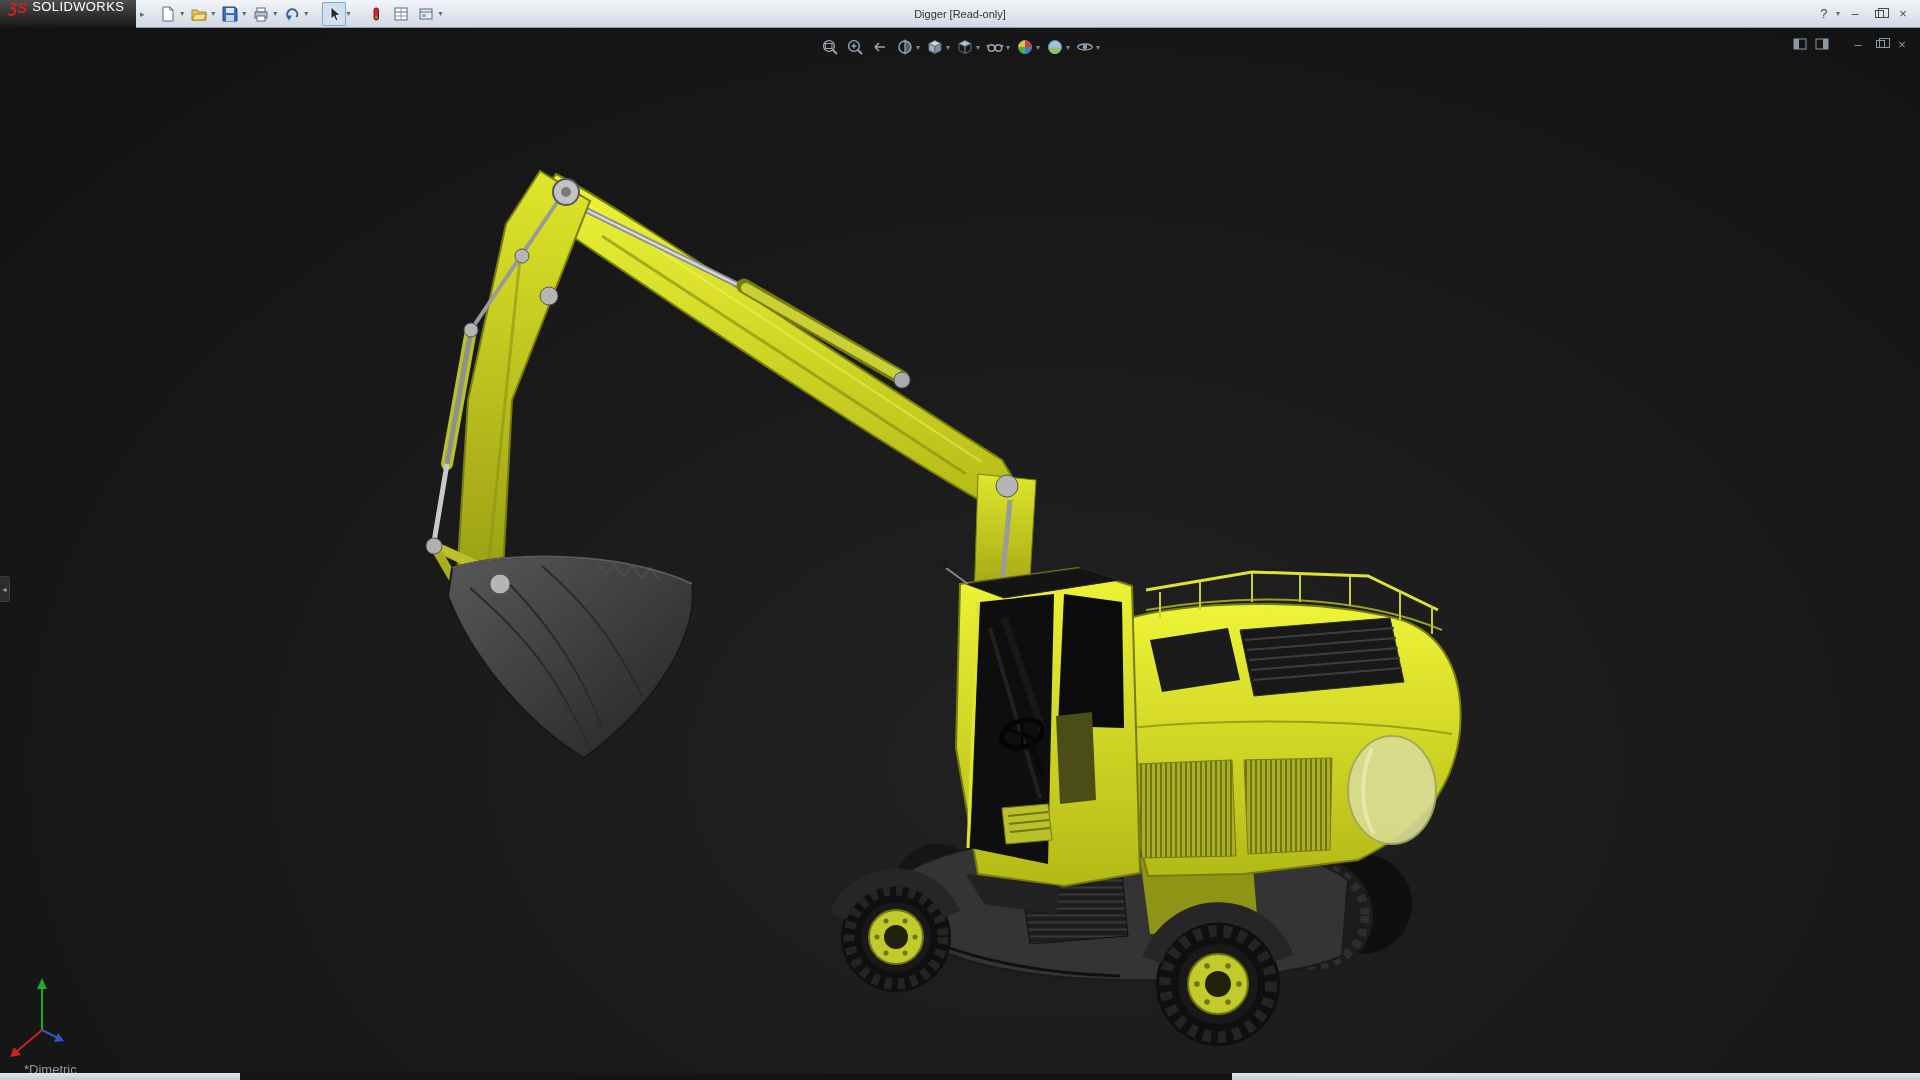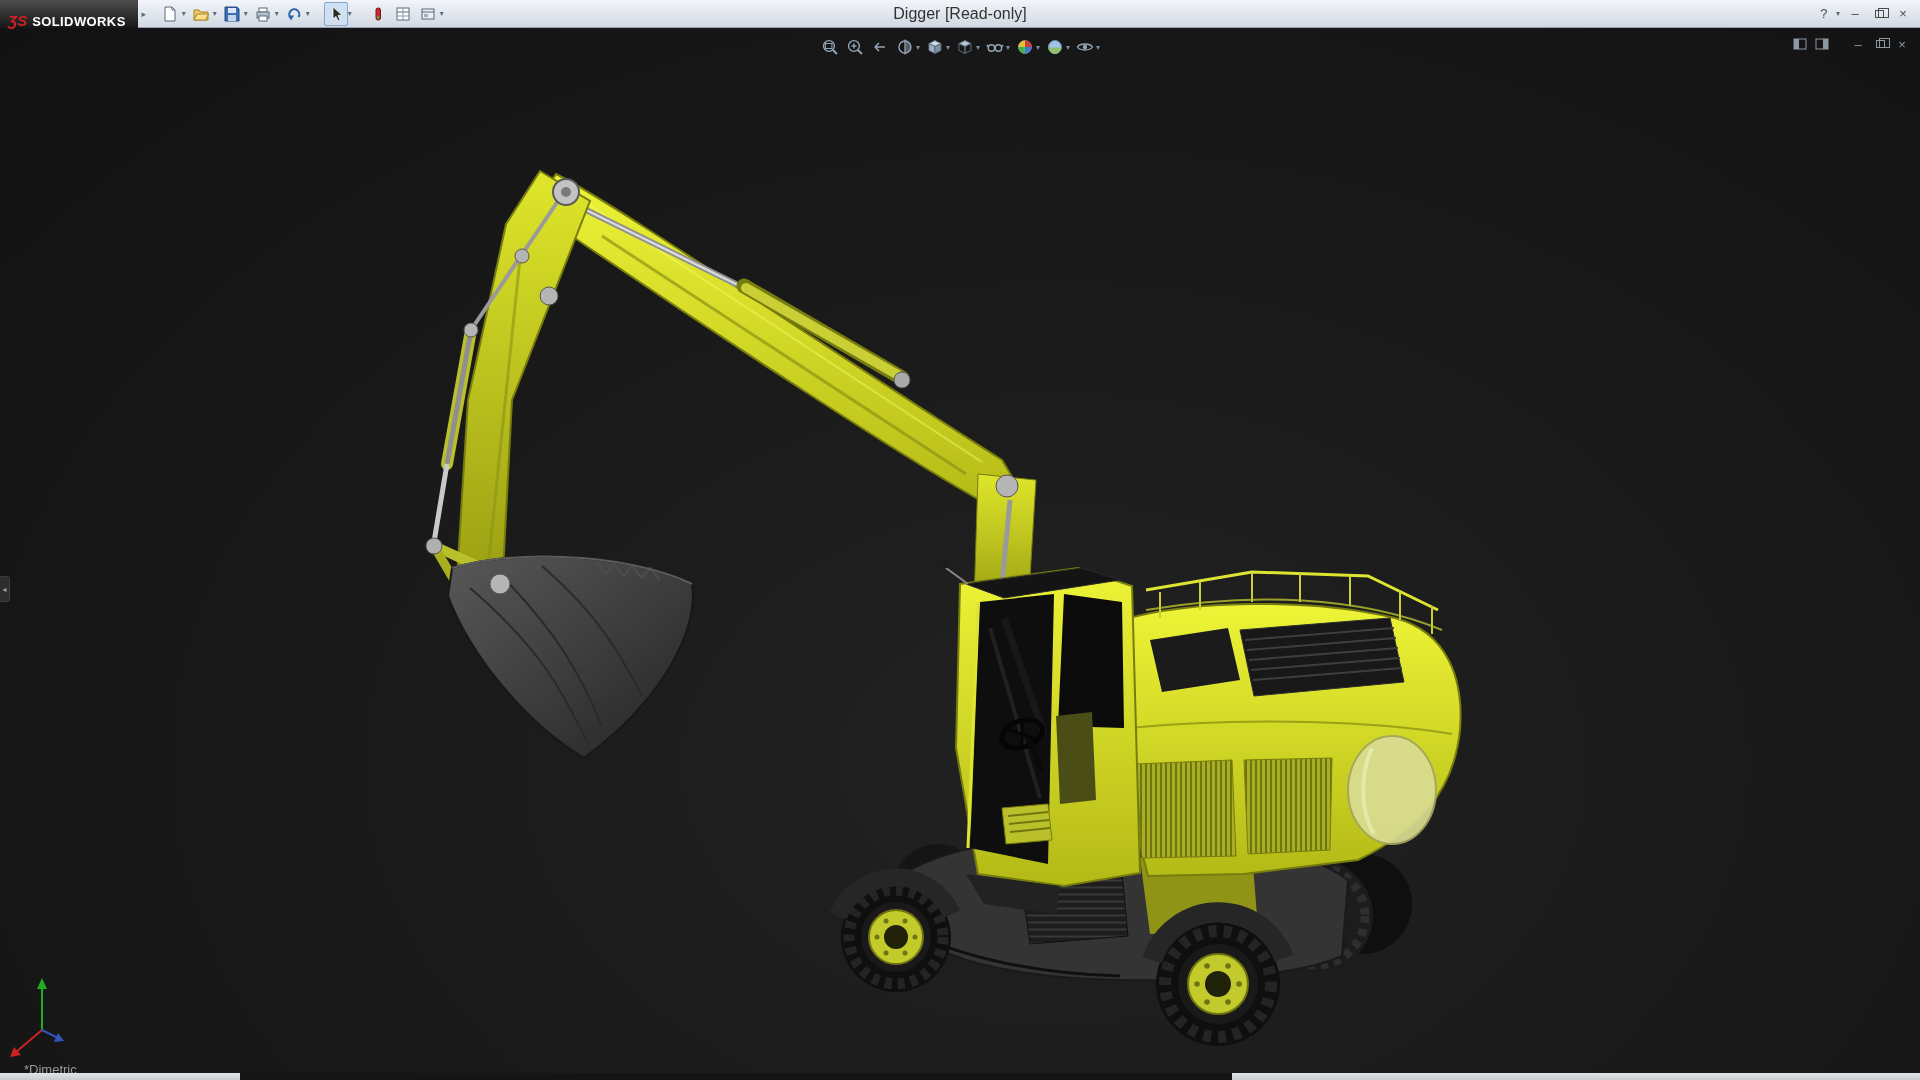--- a/index.html
+++ b/index.html
@@ -3,32 +3,32 @@
 <meta charset="utf-8">
 <style>
   *{margin:0;padding:0;box-sizing:border-box}
   html,body{width:1920px;height:1080px;overflow:hidden;background:#000;
     font-family:"Liberation Sans",sans-serif}
   #app{width:1920px;height:1080px;display:flex;flex-direction:column}
 
   
   .titlebar{flex:0 0 28px;height:28px;background:linear-gradient(#f2f5f9,#d2d9e3);
     border-bottom:1px solid #97a1ad;display:flex;align-items:center;position:relative;z-index:20}
-  .logo{height:28px;background:linear-gradient(#4d4d4d,#161616);display:flex;align-items:flex-end;
+  .logo{height:28px;background:linear-gradient(#4d4d4d,#161616);display:flex;align-items:flex-start;
     padding:0 12px 0 8px;gap:5px;flex:0 0 auto}
   .logo-glyph{color:#d22027;font-weight:bold;font-style:italic;font-size:15px;line-height:1}
-  .logo-text{color:#fff;font-weight:bold;font-size:13px;letter-spacing:.4px;line-height:1}
+  .logo-text{color:#fff;font-weight:normal;font-size:13px;letter-spacing:.4px;line-height:1}
   .logo-expander{width:12px;color:#5a6b7d;font-size:9px;display:flex;align-items:center;justify-content:center;cursor:pointer}
   .tb-icons{display:flex;align-items:center;margin-left:8px;gap:1px}
   .tbtn{width:24px;height:24px;border:1px solid transparent;background:transparent;display:flex;
     align-items:center;justify-content:center;cursor:pointer;border-radius:2px}
   .tbtn.active{background:#cfe0f2;border:1px solid #86a7c8}
   .dd{font-size:8px;color:#5a6b7d;margin:0 2px 0 -1px;cursor:pointer}
   .tb-gap{width:10px}
-  .tb-title{position:absolute;left:50%;transform:translateX(-50%);font-size:16px;color:#333;white-space:nowrap}
+  .tb-title{position:absolute;left:50%;transform:translateX(-50%);font-size:11px;color:#333;white-space:nowrap}
   .tb-right{margin-left:auto;display:flex;align-items:center;gap:2px;padding-right:6px}
   .wbtn{min-width:22px;height:18px;border:none;background:transparent;color:#4a4a4a;font-size:13px;
     display:flex;align-items:center;justify-content:center;cursor:pointer;font-family:"Liberation Sans",sans-serif}
   .restore-glyph{width:9px;height:8px;border:1px solid #4a4a4a;position:relative;background:transparent}
   .restore-glyph:before{content:"";position:absolute;left:2px;top:-3px;width:9px;height:8px;border:1px solid #4a4a4a}
 
   
   .viewport{flex:1 1 auto;position:relative;background:radial-gradient(ellipse at 55% 70%, #222 0%, #1a1a1a 45%, #121212 100%);overflow:hidden}
   .scene{position:absolute;inset:0;width:100%;height:100%}
 

